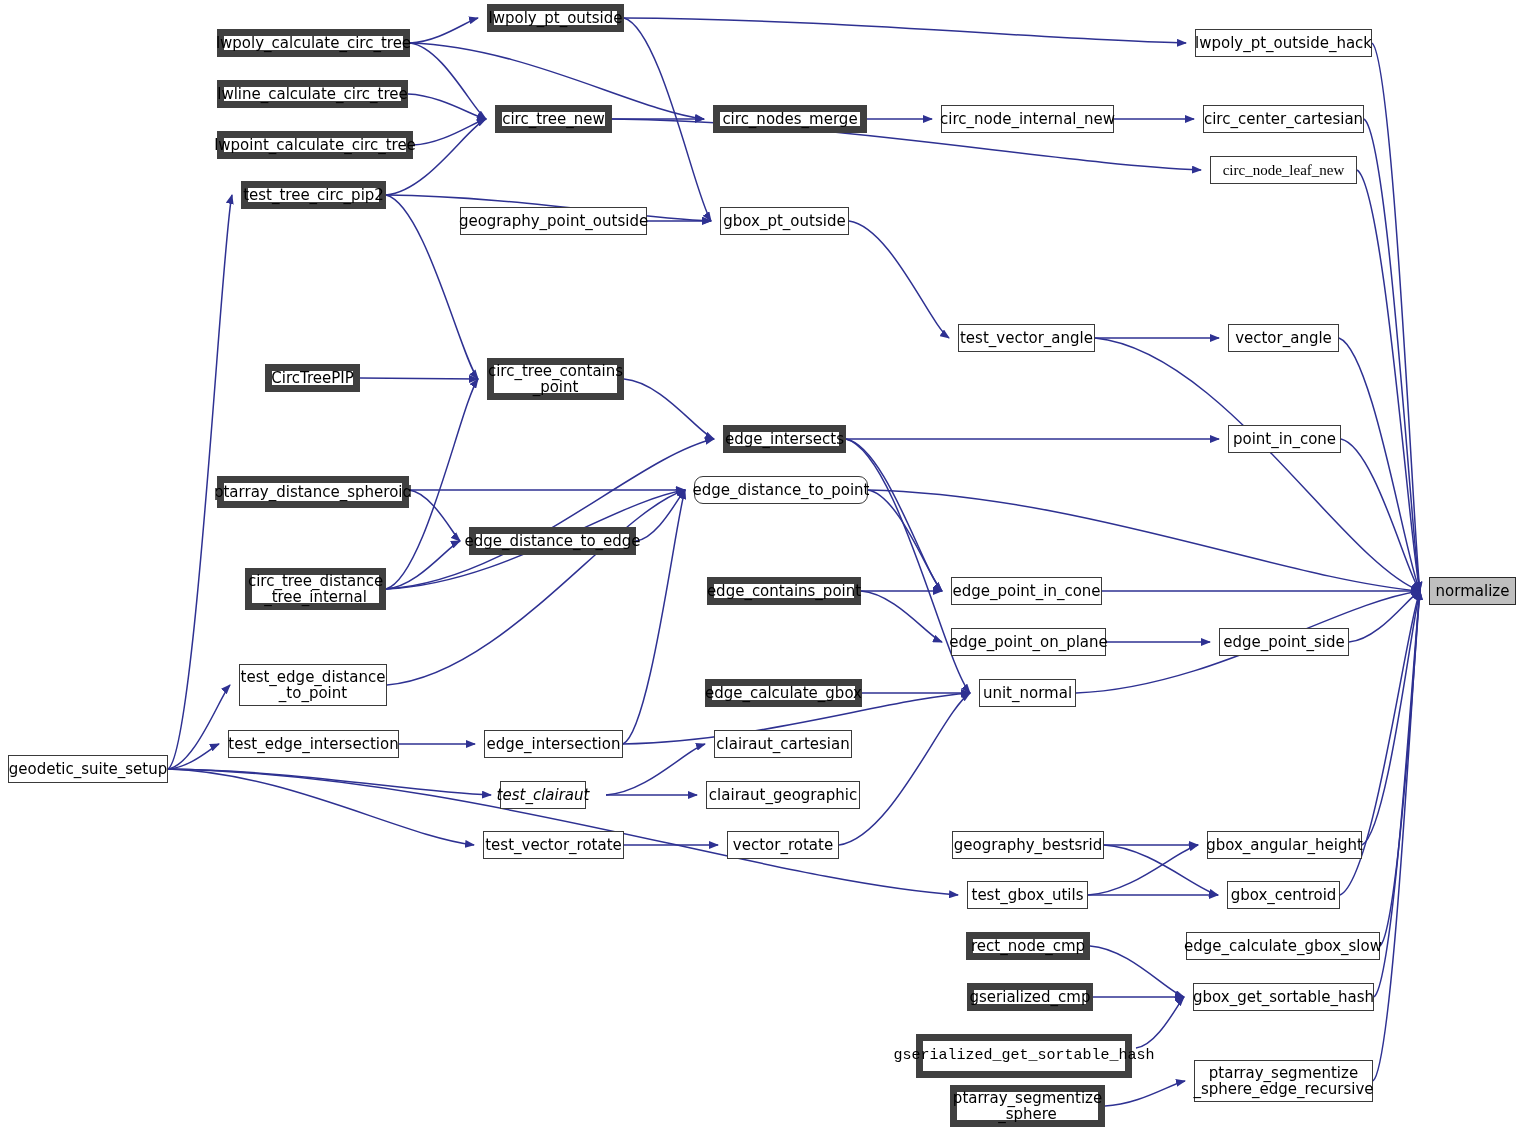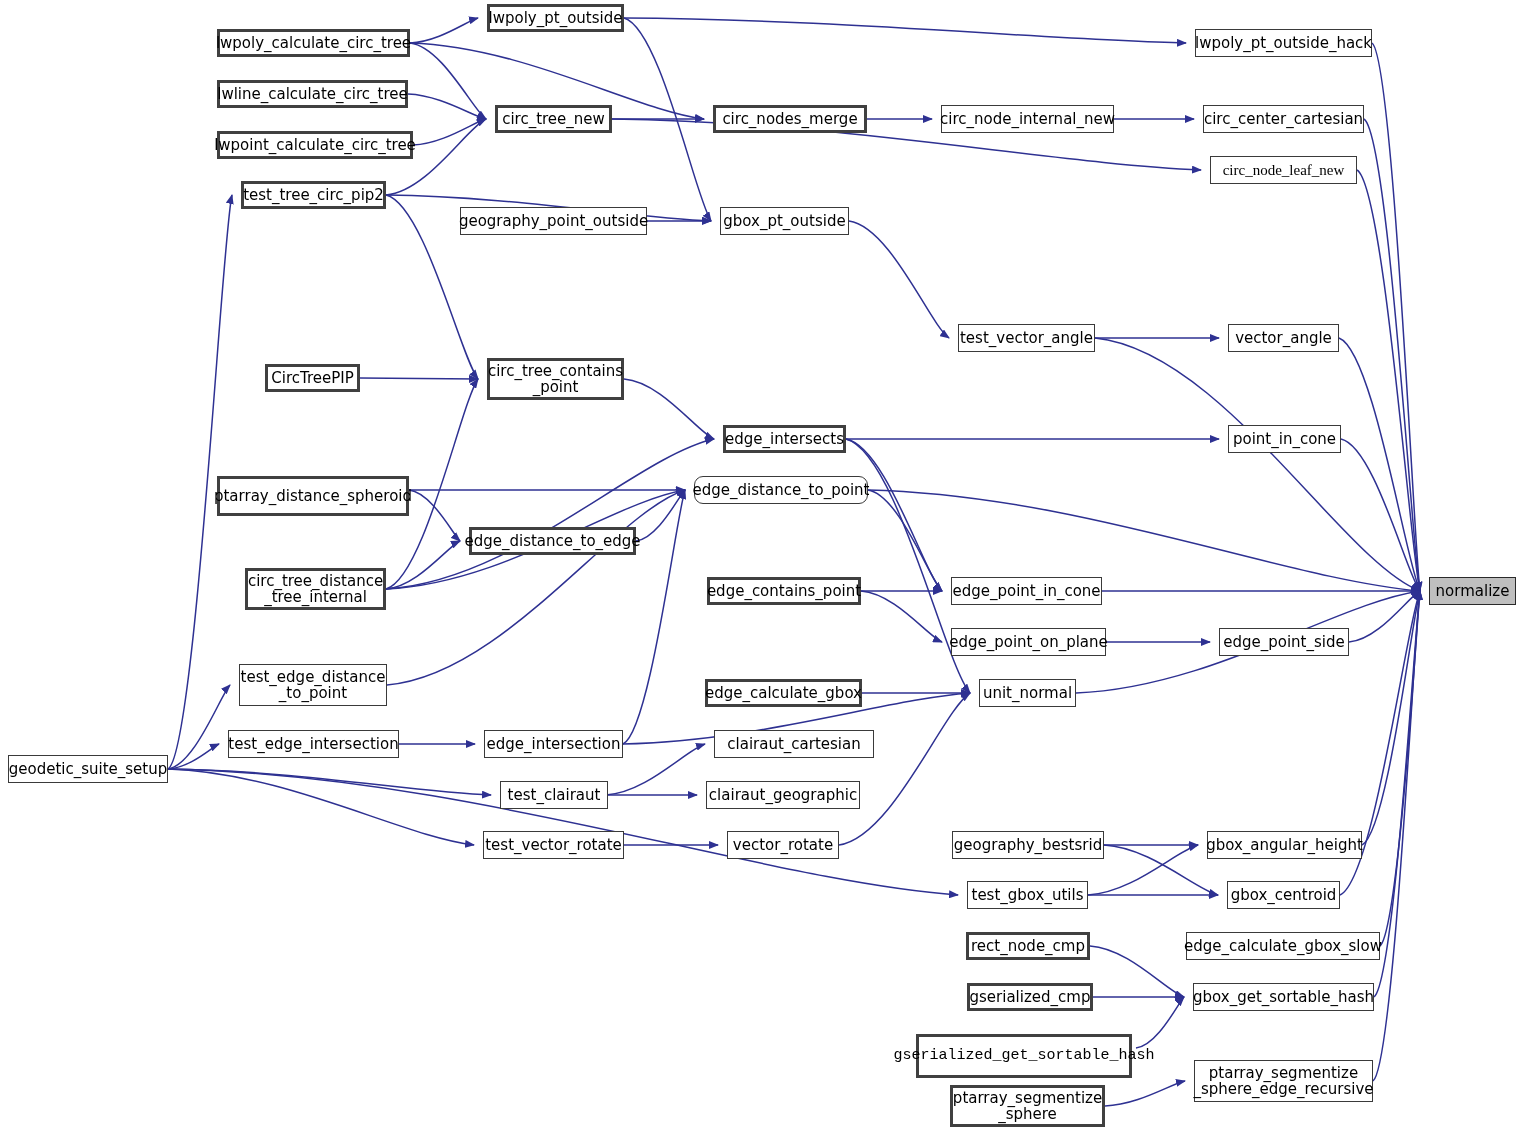--- a/index.html
+++ b/index.html
@@ -18,21 +18,21 @@
     text-align:center;
     font-size:15px;
     line-height:1.08;
     color:#000000;
     background:#ffffff;
     border:1px solid #3a3a3a;
     white-space:pre;
     letter-spacing:0px;
     z-index:5;
   }
-  .node.red{border:3px solid #404040;}
+  .node.red{border:7px solid #404040;}
   .node.current{background:#bfbfbf;border:1px solid #2a2a2a;}
 </style>
 </head>
 <body>
 
 <div id="canvas">
   <svg id="edges" xmlns="http://www.w3.org/2000/svg">
     <defs>
       <marker id="arrow" markerWidth="10" markerHeight="8" refX="9" refY="4" orient="auto" markerUnits="userSpaceOnUse">
         <path d="M0,0 L10,4 L0,8 z" fill="#2e3192"></path>
@@ -126,39 +126,39 @@
       <div class="node red" style="left: 241px; top: 181px; width: 145px; height: 28px;">test_tree_circ_pip2</div>
       <div class="node" style="left: 460px; top: 207px; width: 187px; height: 28px;">geography_point_outside</div>
       <div class="node" style="left: 720px; top: 207px; width: 129px; height: 28px;">gbox_pt_outside</div>
       <div class="node" style="left: 958px; top: 324px; width: 137px; height: 28px;">test_vector_angle</div>
       <div class="node" style="left: 1228px; top: 324px; width: 111px; height: 28px;">vector_angle</div>
       <div class="node red" style="left: 265px; top: 364px; width: 95px; height: 28px;">CircTreePIP</div>
       <div class="node red" style="left: 487px; top: 358px; width: 137px; height: 42px;">circ_tree_contains
 _point</div>
       <div class="node red" style="left: 723px; top: 425px; width: 123px; height: 28px;">edge_intersects</div>
       <div class="node" style="left: 1228px; top: 425px; width: 113px; height: 28px;">point_in_cone</div>
-      <div class="node red" style="left: 217px; top: 476px; width: 192px; height: 40px;">ptarray_distance_spheroid</div>
+      <div class="node red" style="left: 217px; top: 476px; width: 192px; height: 32px;">ptarray_distance_spheroid</div>
       <div class="node" style="left: 694px; top: 476px; width: 174px; height: 28px; border-radius: 9px;">edge_distance_to_point</div>
       <div class="node red" style="left: 469px; top: 527px; width: 167px; height: 28px;">edge_distance_to_edge</div>
       <div class="node current" style="left: 1429px; top: 577px; width: 87px; height: 28px;">normalize</div>
       <div class="node red" style="left: 707px; top: 577px; width: 154px; height: 28px;">edge_contains_point</div>
       <div class="node" style="left: 951px; top: 577px; width: 151px; height: 28px;">edge_point_in_cone</div>
       <div class="node red" style="left: 245px; top: 568px; width: 141px; height: 42px;">circ_tree_distance
 _tree_internal</div>
       <div class="node" style="left: 951px; top: 628px; width: 155px; height: 28px;">edge_point_on_plane</div>
       <div class="node" style="left: 1219px; top: 628px; width: 130px; height: 28px;">edge_point_side</div>
       <div class="node" style="left: 239px; top: 664px; width: 148px; height: 42px;">test_edge_distance
 _to_point</div>
       <div class="node red" style="left: 705px; top: 679px; width: 157px; height: 28px;">edge_calculate_gbox</div>
       <div class="node" style="left: 979px; top: 679px; width: 97px; height: 28px;">unit_normal</div>
       <div class="node" style="left: 228px; top: 730px; width: 171px; height: 28px;">test_edge_intersection</div>
       <div class="node" style="left: 484px; top: 730px; width: 139px; height: 28px;">edge_intersection</div>
-      <div class="node" style="left: 714px; top: 730px; width: 160px; height: 28px;">clairaut_cartesian</div>
+      <div class="node" style="left: 714px; top: 730px; width: 138px; height: 28px;">clairaut_cartesian</div>
       <div class="node" style="left: 8px; top: 755px; width: 160px; height: 28px;">geodetic_suite_setup</div>
-      <div class="node" style="left: 500px; top: 781px; width: 108px; height: 28px;">test_clairaut</div>
+      <div class="node" style="left: 500px; top: 781px; width: 86px; height: 28px; font-style: italic;">test_clairaut</div>
       <div class="node" style="left: 706px; top: 781px; width: 154px; height: 28px;">clairaut_geographic</div>
       <div class="node" style="left: 483px; top: 831px; width: 141px; height: 28px;">test_vector_rotate</div>
       <div class="node" style="left: 727px; top: 831px; width: 112px; height: 28px;">vector_rotate</div>
       <div class="node" style="left: 952px; top: 831px; width: 152px; height: 28px;">geography_bestsrid</div>
       <div class="node" style="left: 1207px; top: 831px; width: 155px; height: 28px;">gbox_angular_height</div>
       <div class="node" style="left: 967px; top: 881px; width: 121px; height: 28px;">test_gbox_utils</div>
       <div class="node" style="left: 1227px; top: 881px; width: 113px; height: 28px;">gbox_centroid</div>
       <div class="node red" style="left: 966px; top: 932px; width: 124px; height: 28px;">rect_node_cmp</div>
       <div class="node" style="left: 1186px; top: 932px; width: 194px; height: 28px;">edge_calculate_gbox_slow</div>
       <div class="node red" style="left: 967px; top: 983px; width: 126px; height: 28px;">gserialized_cmp</div>

